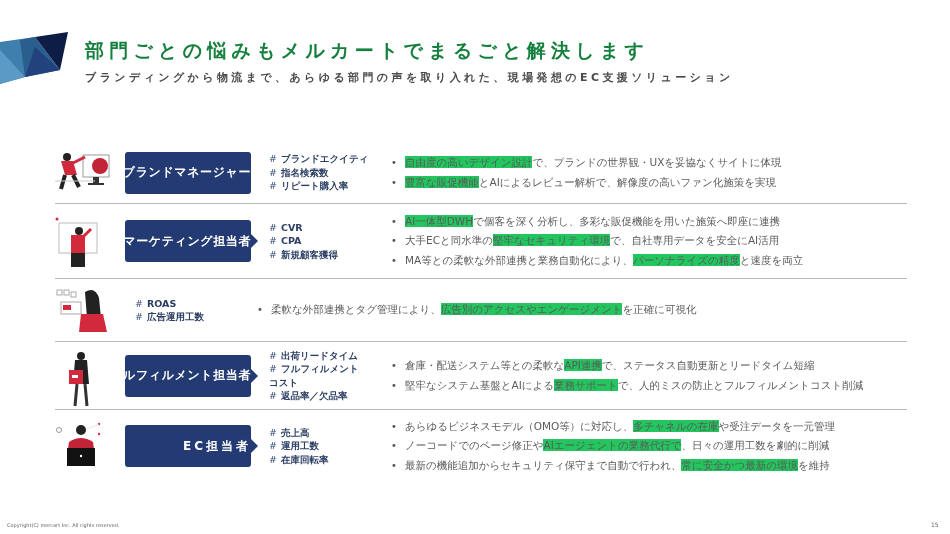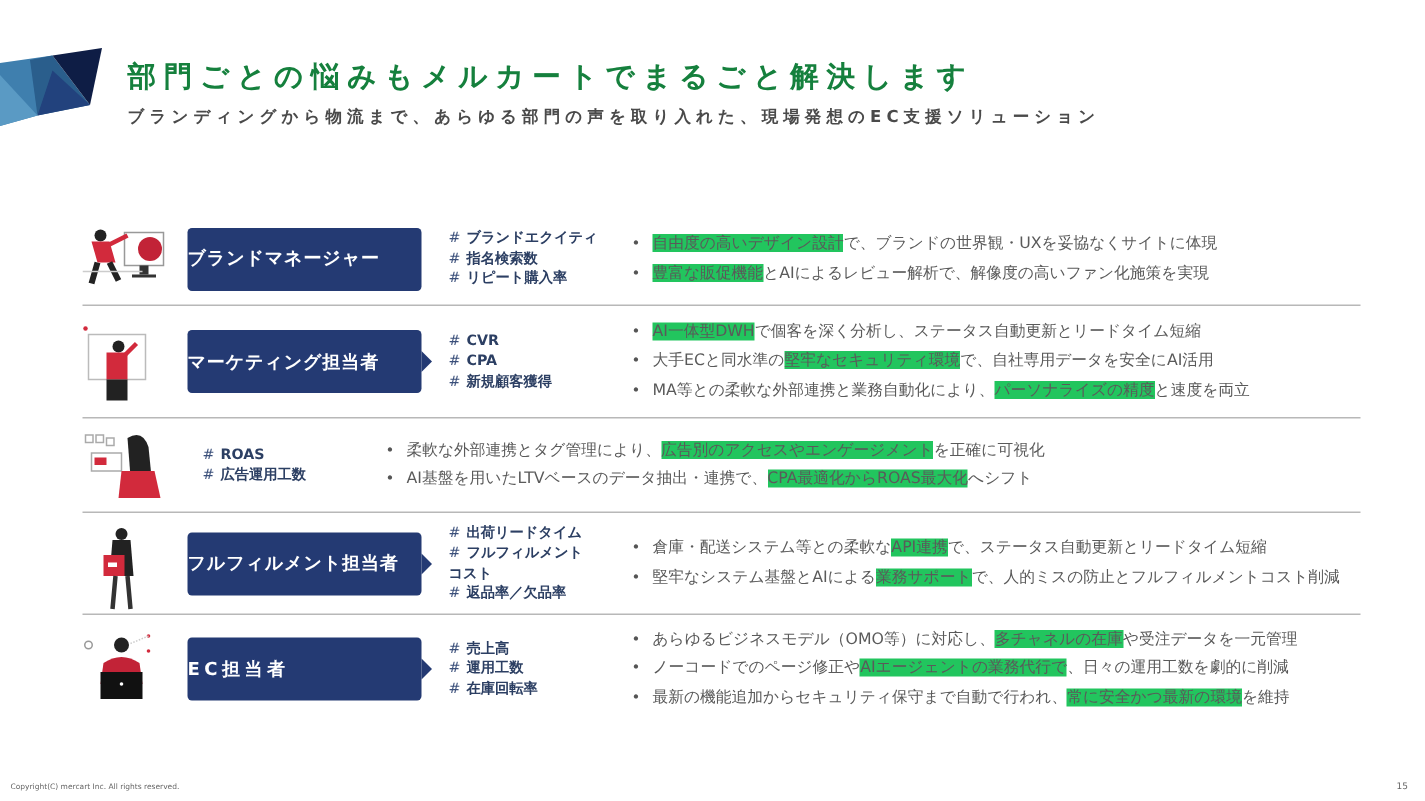--- a/index.html
+++ b/index.html
@@ -14,21 +14,21 @@
   .rows { position: absolute; left: 55px; top: 142px; width: 852px; }
   .row { position: relative; display: flex; align-items: center; border-bottom: 1.5px solid #b8b8b8; }
   .row.last { border-bottom: none; }
   .row.r0 { height: 62px; }
   .row.r1 { height: 75px; }
   .row.r2 { height: 63px; }
   .row.r3 { height: 68px; }
   .row.r4 { height: 72px; }
 
   .illus { position: relative; width: 62px; height: 52px; flex: none; }
-  .role-box { position: relative; flex: none; margin-left: 8px; width: 156px; height: 42px; background: #243a73; border-radius: 3px; color: #fff; font-size: 12px; font-weight: bold; display: flex; align-items: center; justify-content: flex-start; letter-spacing: 0.6px; white-space: nowrap; }
+  .role-box { position: relative; flex: none; margin-left: 8px; width: 126px; height: 42px; background: #243a73; border-radius: 3px; color: #fff; font-size: 12px; font-weight: bold; display: flex; align-items: center; justify-content: flex-end; letter-spacing: 0.6px; white-space: nowrap; }
   .role-box.wide { letter-spacing: 3px; }
   .role-box.arrow::after { content: ""; position: absolute; right: -7px; top: 50%; margin-top: -7px; border-top: 7px solid transparent; border-bottom: 7px solid transparent; border-left: 7px solid #243a73; }
 
   .tags { flex: none; width: 122px; margin-left: 18px; font-size: 9.5px; color: #2c3f63; font-weight: bold; line-height: 13.5px; }
   .tag { display: block; }
   .tag .hash { color: #3a4f7a; margin-right: 4px; font-weight: normal; }
 
   .points { flex: 1; font-size: 10.5px; color: #5a5a5a; line-height: 19.5px; list-style: none; }
   .points li { position: relative; padding-left: 14px; white-space: nowrap; }
   .points li::before { content: "•"; position: absolute; left: 0; top: 0; color: #555; font-size: 10px; }
@@ -94,21 +94,21 @@
     </div>
     <div class="role-box arrow">
       <span>マーケティング担当者</span>
     </div>
     <div class="tags">
       <span class="tag"><span class="hash">#</span><span>CVR</span></span>
       <span class="tag"><span class="hash">#</span><span>CPA</span></span>
       <span class="tag"><span class="hash">#</span><span>新規顧客獲得</span></span>
     </div>
     <ul class="points">
-      <li><span></span><span class="hl">AI一体型DWH</span><span>で個客を深く分析し、ステータス自動更新とリードタイム短縮</span></li>
+      <li><span></span><span class="hl">AI一体型DWH</span><span>で個客を深く分析し、多彩な販促機能を用いた施策へ即座に連携</span></li>
       <li><span>大手ECと同水準の</span><span class="hl">堅牢なセキュリティ環境</span><span>で、自社専用データを安全にAI活用</span></li>
       <li><span>MA等との柔軟な外部連携と業務自動化により、</span><span class="hl">パーソナライズの精度</span><span>と速度を両立</span></li>
     </ul>
   </div>
 
   <div class="row r2">
     <div class="illus">
       <svg width="62" height="52" viewBox="0 0 62 52">
         <rect x="2" y="6" width="5" height="5" fill="#fff" stroke="#aaa"></rect>
         <rect x="9" y="6" width="5" height="5" fill="#fff" stroke="#aaa"></rect>
@@ -118,21 +118,20 @@
         <path d="M30 8 Q40 2 44 14 L46 34 L32 34 Z" fill="#222"></path>
         <path d="M26 30 L48 30 L52 48 L24 48 Z" fill="#d22a3c"></path>
       </svg>
     </div>
     <div class="tags">
       <span class="tag"><span class="hash">#</span><span>ROAS</span></span>
       <span class="tag"><span class="hash">#</span><span>広告運用工数</span></span>
     </div>
     <ul class="points">
       <li><span>柔軟な外部連携とタグ管理により、</span><span class="hl">広告別のアクセスやエンゲージメント</span><span>を正確に可視化</span></li>
-      <li><span>AI基盤を用いたLTVベースのデータ抽出・連携で、</span><span class="hl">CPA最適化からROAS最大化</span><span>へシフト</span></li>
     </ul>
   </div>
 
   <div class="row r3">
     <div class="illus">
       <svg width="62" height="60" viewBox="0 0 62 60">
         <circle cx="26" cy="6" r="4" fill="#222"></circle>
         <path d="M20 10 L32 10 L34 34 L18 34 Z" fill="#222"></path>
         <rect x="14" y="20" width="14" height="14" fill="#d22a3c"></rect>
         <rect x="17" y="25" width="6" height="3" fill="#fff"></rect>

